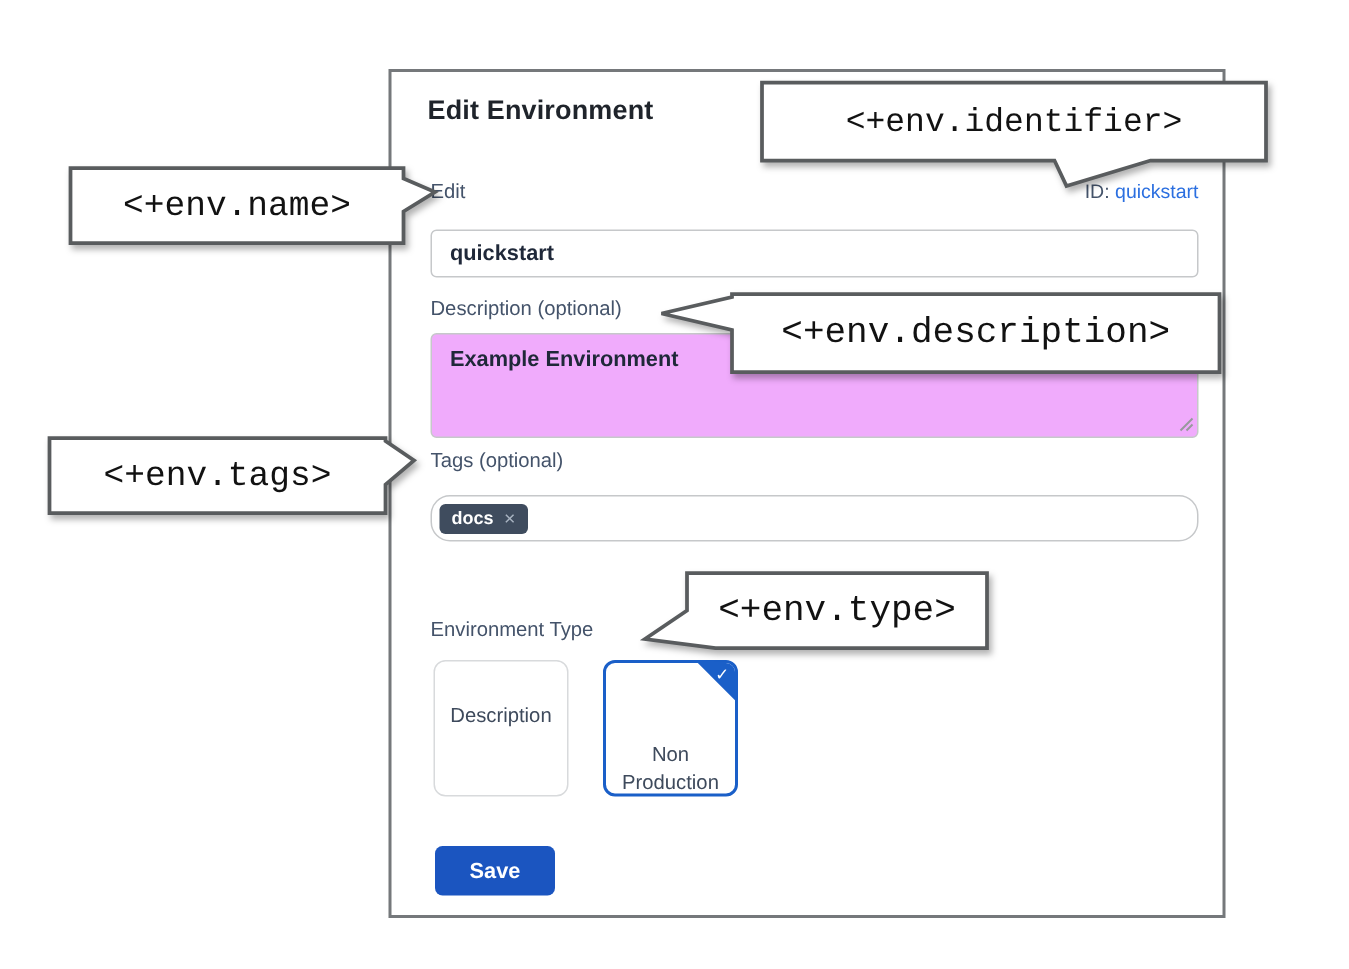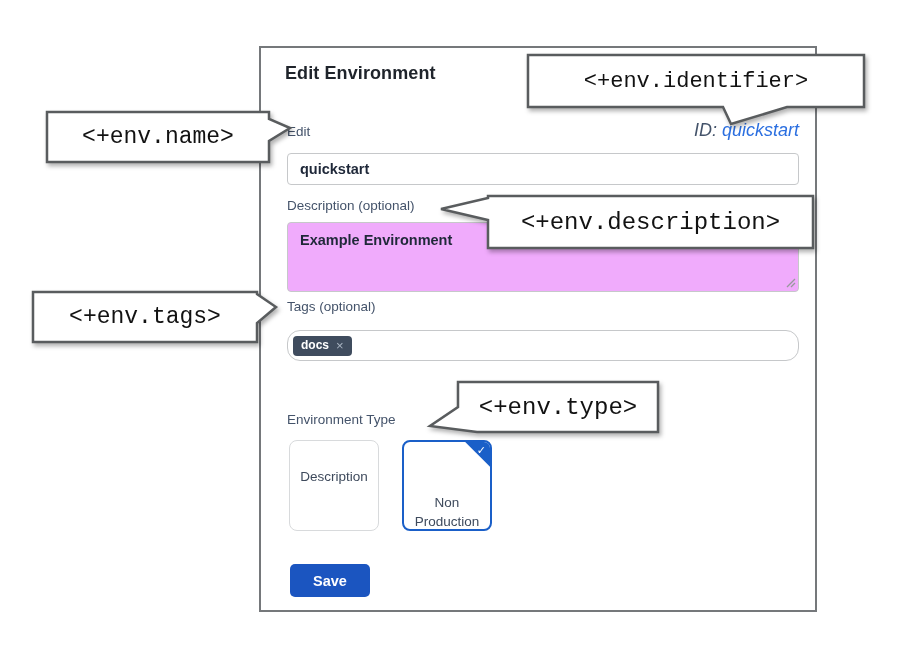--- a/index.html
+++ b/index.html
@@ -21,21 +21,21 @@
   }
   .field-label {
     position:absolute; left:26px;
     font-size:13.5px; font-weight:500; color:#44536a;
   }
   .name-row {
     position:absolute; left:26px; top:72px; width:512px;
     display:flex; justify-content:space-between; align-items:baseline;
   }
   .name-row .lbl { font-size:13.5px; font-weight:500; color:#44536a; }
-  .id-wrap { font-size:18px; color:#44536a;font-style:italic; }
+  .id-wrap { font-size:13px; color:#44536a; }
   .id-link { color:#2b6fe0; text-decoration:none; cursor:pointer; }
 
   .text-input {
     position:absolute; left:26px; width:512px; height:32px;
     border:1px solid #c6c8ca; border-radius:4px; background:#fff;
     font-family:"Liberation Sans","DejaVu Sans",sans-serif;
     font-size:14.5px; font-weight:600; color:#1f2839; padding:0 12px;
     outline:none;
   }
   .input-name { top:105px; }
@@ -100,21 +100,21 @@
     fill:#ffffff; stroke:#595c5e; stroke-width:2.5; stroke-linejoin:miter;
   }
   .callout svg { filter:drop-shadow(2px 3px 2px rgba(0,0,0,0.30)); }
   .callout-text {
     position:absolute; left:0; top:0; width:100%; height:100%;
     display:flex; align-items:center; justify-content:center;
     font-family:"Liberation Mono","DejaVu Sans Mono",monospace;
     color:#121212; white-space:nowrap;
   }
   .co-name        { left:35px;  top:112px; width:222px; height:50px;margin-left:12px; }
-  .co-identifier  { left:528px; top:55px;  width:336px; height:52px;text-align:center; }
+  .co-identifier  { left:508px; top:55px;  width:336px; height:52px;text-align:center; }
   .co-description { left:488px; top:196px; width:325px; height:52px; }
   .co-tags        { left:33px;  top:292px; width:224px; height:50px; }
   .co-type        { left:458px; top:382px; width:200px; height:50px; }
   .co-name .callout-text, .co-tags .callout-text { font-size:23px; }
   .co-identifier .callout-text { font-size:22px; }
   .co-description .callout-text, .co-type .callout-text { font-size:24px; }
 </style>
 </head>
 <body>
 

